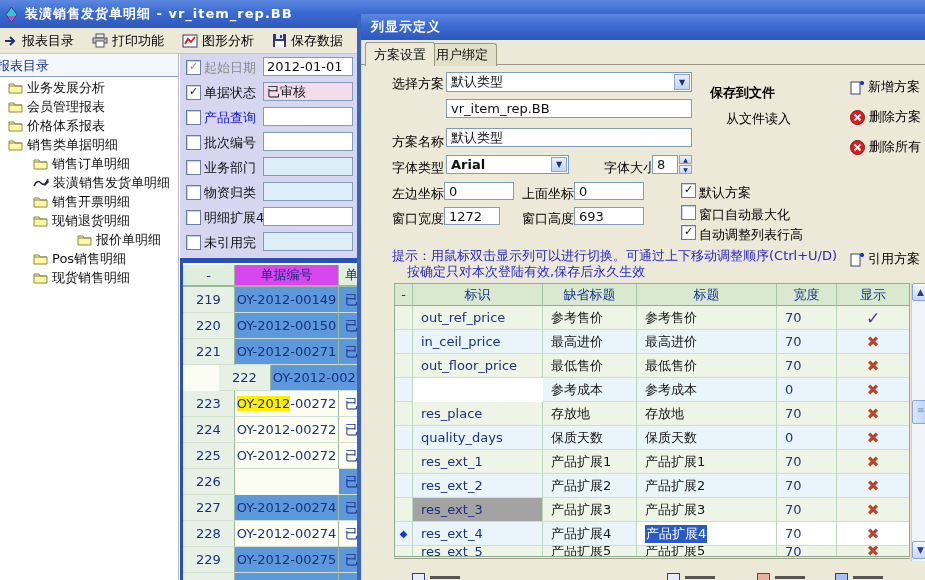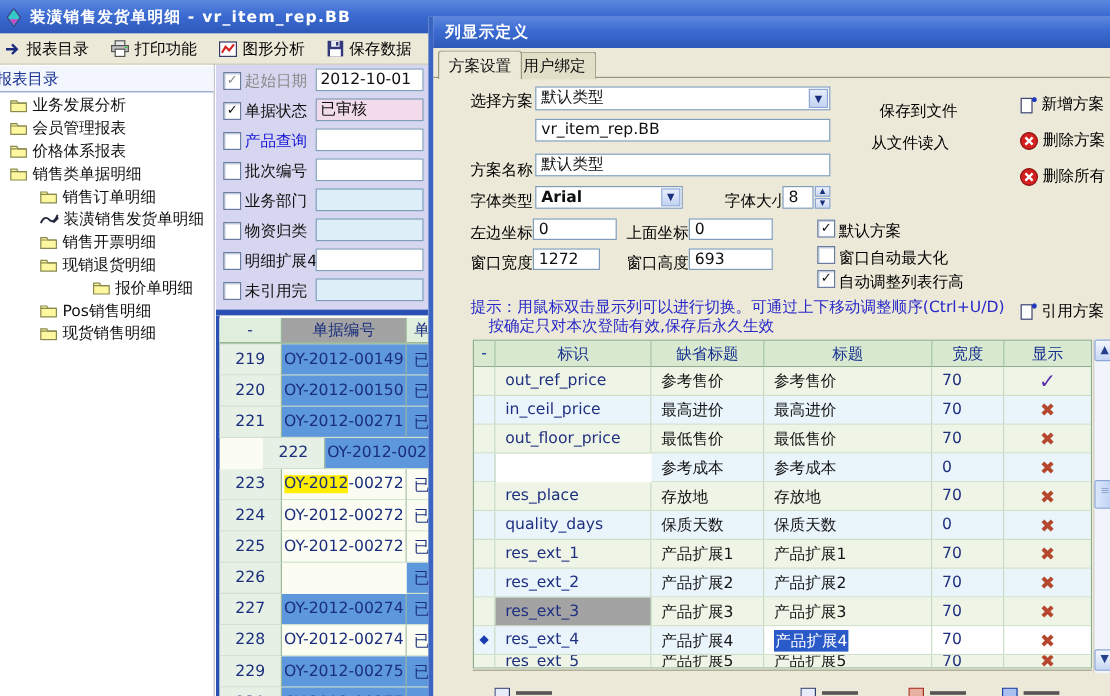--- a/index.html
+++ b/index.html
@@ -252,21 +252,21 @@
           </svg>
         </span>
         <span>现货销售明细</span>
       </div>
     </div>
 
   <div class="abs filterpanel"></div>
   <div id="filters" class="abs" style="left:180px;top:54px;width:177px;height:204px;">
       <div class="xp-check gray" style="left: 6px; top: 6px;">✓</div>
       <div class="f-label" style="left: 24px; top: 5px; color: rgb(138, 138, 138);">起始日期</div>
-      <div class="f-input" style="left: 83px; top: 3px; background: rgb(255, 255, 255);">2012-10-01</div>
+      <div class="f-input" style="left: 83px; top: 3px; background: rgb(255, 255, 255);">2012-01-01</div>
       <div class="xp-check" style="left: 6px; top: 31px;">✓</div>
       <div class="f-label" style="left: 24px; top: 30px; color: rgb(16, 16, 16);">单据状态</div>
       <div class="f-input" style="left: 83px; top: 28px; background: rgb(242, 220, 235);">已审核</div>
       <div class="xp-check" style="left: 6px; top: 56px;"></div>
       <div class="f-label" style="left: 24px; top: 55px; color: rgb(20, 20, 216);">产品查询</div>
       <div class="f-input" style="left: 83px; top: 53px; background: rgb(255, 255, 255);"></div>
       <div class="xp-check" style="left: 6px; top: 81px;"></div>
       <div class="f-label" style="left: 24px; top: 80px; color: rgb(16, 16, 16);">批次编号</div>
       <div class="f-input" style="left: 83px; top: 78px; background: rgb(255, 255, 255);"></div>
       <div class="xp-check" style="left: 6px; top: 106px;"></div>
@@ -280,21 +280,21 @@
       <div class="f-input" style="left: 83px; top: 153px; background: rgb(255, 255, 255);"></div>
       <div class="xp-check" style="left: 6px; top: 181px;"></div>
       <div class="f-label" style="left: 24px; top: 180px; color: rgb(16, 16, 16);">未引用完</div>
       <div class="f-input" style="left: 83px; top: 178px; background: rgb(221, 238, 248);"></div>
     </div>
 
   <div class="abs mainsplit"></div>
   <div class="abs maingrid" id="maingrid">
       <div class="mg-header">
         <div class="mg-cell mg-num" style="background: rgb(224, 238, 221); border-bottom: 1px solid rgb(156, 184, 156);">-</div>
-        <div class="mg-cell mg-code" style="background: #a3a3a3; border-bottom: 1px solid rgb(156, 184, 156);">单据编号</div>
+        <div class="mg-cell mg-code" style="background: #d946ef; border-bottom: 1px solid rgb(156, 184, 156);">单据编号</div>
         <div class="mg-cell mg-status" style="background: rgb(224, 238, 221); border-bottom: 1px solid rgb(156, 184, 156);">单据状态</div>
       </div>
       <div class="mg-row" style="top: 24px;">
         <div class="mg-cell mg-num">219</div>
         <div class="mg-cell mg-code" style="background: rgb(93, 151, 220);">OY-2012-00149</div>
         <div class="mg-cell mg-status" style="background: rgb(93, 151, 220);">已审核</div>
       </div>
       <div class="mg-row" style="top: 50px;">
         <div class="mg-cell mg-num">220</div>
         <div class="mg-cell mg-code" style="background: rgb(93, 151, 220);">OY-2012-00150</div>
@@ -396,21 +396,21 @@
 
     <div id="dlg-checks">
         <div class="xp-check" style="left: 320px; top: 169px;">✓</div>
         <div class="d-label" style="left: 338px; top: 170px;">默认方案</div>
         <div class="xp-check" style="left: 320px; top: 191px;"></div>
         <div class="d-label" style="left: 338px; top: 192px;">窗口自动最大化</div>
         <div class="xp-check" style="left: 320px; top: 211px;">✓</div>
         <div class="d-label" style="left: 338px; top: 212px;">自动调整列表行高</div>
       </div>
     <div id="file-actions">
-        <div class="link-label" style="left: 372px; top: 70px;">保存到文件</div>
+        <div class="link-label" style="left: 349px; top: 70px; font-weight: bold;">保存到文件</div>
         <div class="link-label" style="left: 365px; top: 96px;">从文件读入</div>
       </div>
     <div id="plan-actions">
         <div class="plan-btn" style="left: 489px; top: 64px;">
           <span>
             <svg width="14" height="15" viewBox="0 0 14 15">
               <rect x="1" y="2" width="9" height="12" fill="#fff" stroke="#3c4474"></rect>
               <rect x="6" y="0" width="8" height="8" fill="none"></rect>
               <path d="M10 3 h4 M12 1 v4" stroke="#2038c0" stroke-width="2.4"></path>
             </svg>

